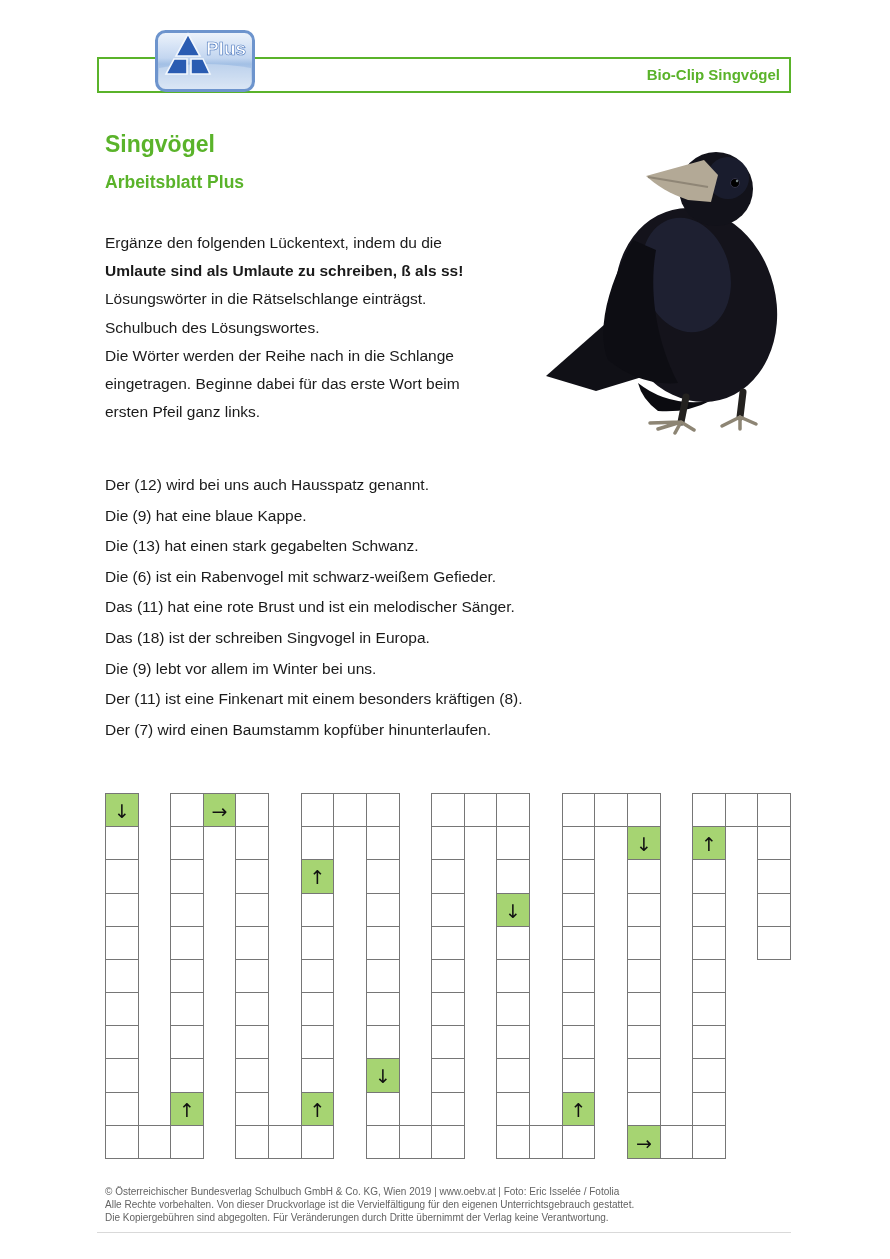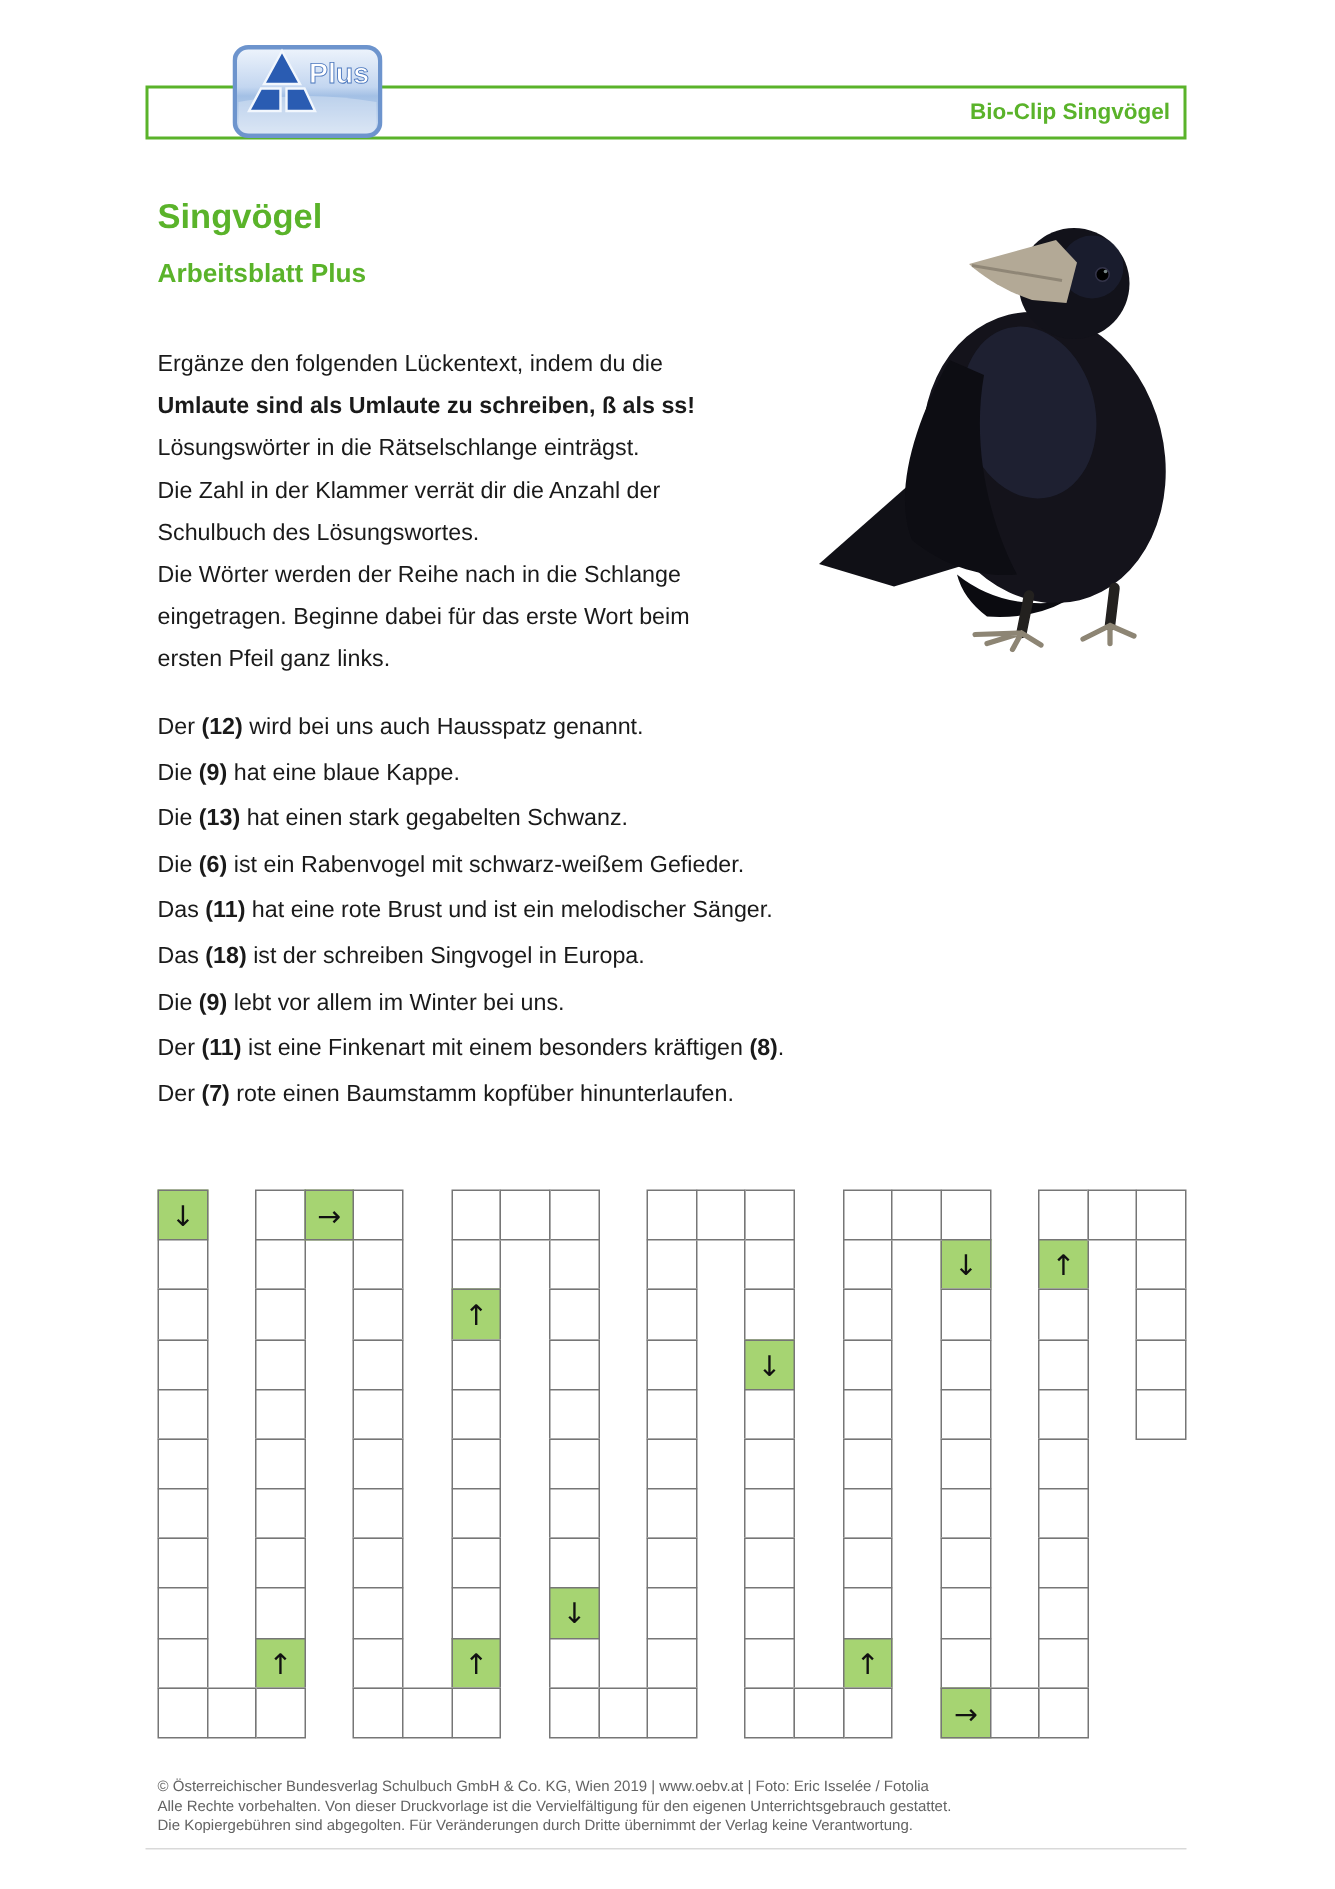--- a/index.html
+++ b/index.html
@@ -10,21 +10,21 @@
   .header-box .label{position:absolute;right:9px;top:0;line-height:32px;
         font-size:15px;font-weight:bold;color:#5ab32a;}
   .logo{position:absolute;left:155px;top:30px;width:100px;height:62px;}
   .title{position:absolute;left:105px;top:131px;margin:0;font-size:23px;font-weight:bold;color:#5ab32a;}
   .subtitle{position:absolute;left:105px;top:172px;margin:0;font-size:17.5px;font-weight:bold;color:#5ab32a;}
   .intro{position:absolute;left:105px;top:229px;width:440px;font-size:15.5px;}
   .intro-line{height:28.2px;line-height:28.2px;white-space:nowrap;}
   .intro-line.bold{font-weight:bold;}
   .clues{position:absolute;left:105px;top:470px;width:640px;font-size:15.5px;}
   .clue-line{height:30.6px;line-height:30.6px;white-space:nowrap;}
-  .clue-line .b{font-weight:bold;}
+  .clue-line .b{font-weight:normal;}
   .bird{position:absolute;left:538px;top:145px;width:250px;height:290px;}
   .grid{position:absolute;left:0;top:0;}
   .cell{position:absolute;background:#fff;border:1px solid #767676;box-sizing:border-box;}
   .cell.green{background:#a6d472;}
   .cell .arrow{display:block;width:100%;height:100%;text-align:center;
         font-size:19px;color:#111;font-family:"DejaVu Sans",sans-serif;}
   .footer{position:absolute;left:105px;top:1185px;width:686px;font-size:10px;
         line-height:13px;color:#636363;}
   .footer-rule{position:absolute;left:97px;top:1232px;width:694px;height:1px;background:#d9d9d9;}
 </style>
@@ -76,37 +76,36 @@
     <g stroke="#8d8574" stroke-width="3.5" stroke-linecap="round" fill="none">
       <path d="M143,277 l-23,7 M143,277 l-6,11 M143,277 l13,8 M143,277 l-31,1"></path>
       <path d="M202,272 l-18,9 M202,272 l0,12 M202,272 l16,7"></path>
     </g>
   </svg>
 
   <div class="intro" id="intro">
       <div class="intro-line">Ergänze den folgenden Lückentext, indem du die</div>
       <div class="intro-line bold">Umlaute sind als Umlaute zu schreiben, ß als ss!</div>
       <div class="intro-line">Lösungswörter in die Rätselschlange einträgst.</div>
-      <div class="intro-line">Die Zahl in der Klammer verrät dir die Anzahl der</div>
       <div class="intro-line">Schulbuch des Lösungswortes.</div>
       <div class="intro-line">Die Wörter werden der Reihe nach in die Schlange</div>
       <div class="intro-line">eingetragen. Beginne dabei für das erste Wort beim</div>
       <div class="intro-line">ersten Pfeil ganz links.</div>
     </div>
 
   <div class="clues" id="clues">
       <div class="clue-line"><span>Der </span><span class="b">(12)</span><span> wird bei uns auch Hausspatz genannt.</span></div>
       <div class="clue-line"><span>Die </span><span class="b">(9)</span><span> hat eine blaue Kappe.</span></div>
       <div class="clue-line"><span>Die </span><span class="b">(13)</span><span> hat einen stark gegabelten Schwanz.</span></div>
       <div class="clue-line"><span>Die </span><span class="b">(6)</span><span> ist ein Rabenvogel mit schwarz-weißem Gefieder.</span></div>
       <div class="clue-line"><span>Das </span><span class="b">(11)</span><span> hat eine rote Brust und ist ein melodischer Sänger.</span></div>
       <div class="clue-line"><span>Das </span><span class="b">(18)</span><span> ist der schreiben Singvogel in Europa.</span></div>
       <div class="clue-line"><span>Die </span><span class="b">(9)</span><span> lebt vor allem im Winter bei uns.</span></div>
       <div class="clue-line"><span>Der </span><span class="b">(11)</span><span> ist eine Finkenart mit einem besonders kräftigen </span><span class="b">(8)</span><span>.</span></div>
-      <div class="clue-line"><span>Der </span><span class="b">(7)</span><span> rote einen Baumstamm kopfüber hinunterlaufen.</span></div>
+      <div class="clue-line"><span>Der </span><span class="b">(7)</span><span> wird einen Baumstamm kopfüber hinunterlaufen.</span></div>
     </div>
 
   <div class="grid" id="grid">
       <div class="cell green" style="left: 105px; top: 793px; width: 34px; height: 34px; background: rgb(166, 212, 114); border-color: rgb(118, 118, 118);">
         <span class="arrow" style="line-height: 34px;">↓</span>
       </div>
       <div class="cell" style="left: 105px; top: 826px; width: 34px; height: 34px; background: rgb(255, 255, 255); border-color: rgb(118, 118, 118);"></div>
       <div class="cell" style="left: 105px; top: 859px; width: 34px; height: 35px; background: rgb(255, 255, 255); border-color: rgb(118, 118, 118);"></div>
       <div class="cell" style="left: 105px; top: 893px; width: 34px; height: 34px; background: rgb(255, 255, 255); border-color: rgb(118, 118, 118);"></div>
       <div class="cell" style="left: 105px; top: 926px; width: 34px; height: 34px; background: rgb(255, 255, 255); border-color: rgb(118, 118, 118);"></div>

